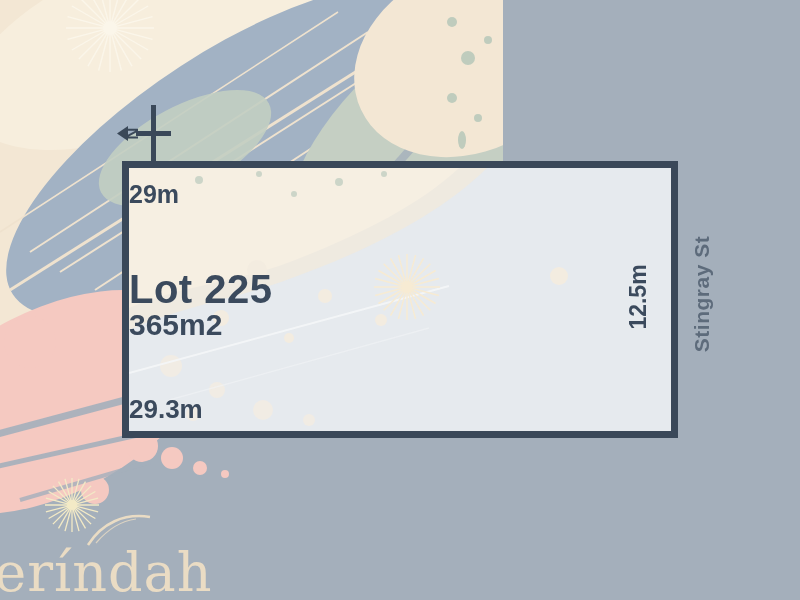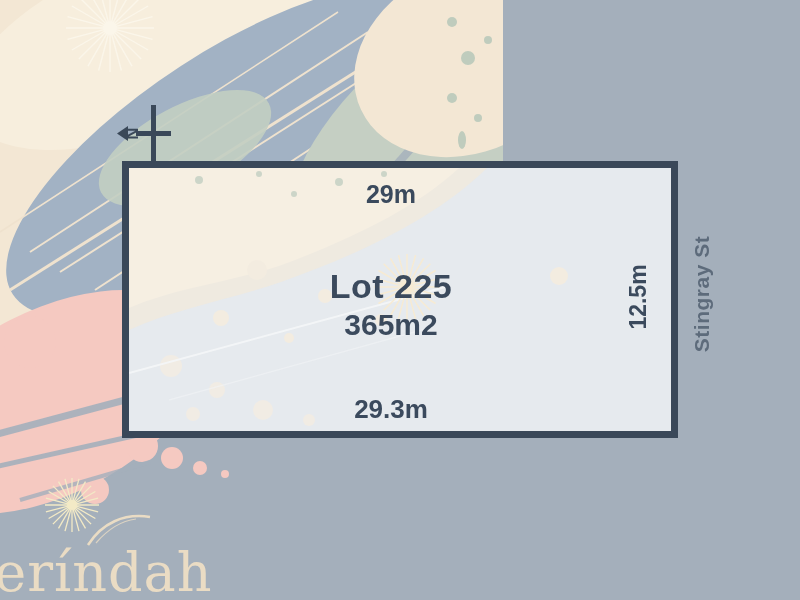--- a/index.html
+++ b/index.html
@@ -8,23 +8,23 @@
     background:#a4afbb;
     font-family:"Liberation Sans",sans-serif;
   }
   .bg-art{position:absolute;left:0;top:0;}
   
   .lot{
     position:absolute;left:122px;top:161px;width:556px;height:277px;
     box-sizing:border-box;border:7px solid #3a4859;background:#e6eaee;
   }
   .lot-deco{position:absolute;left:0;top:0;}
-  .lot-label{position:absolute;left:0;right:18px;text-align:center;color:#3b4a5d;font-weight:700;}
+  .lot-label{position:absolute;left:0;right:18px;color:#3b4a5d;font-weight:700;}
   .dim-top{top:12px;font-size:25px;}
-  .lot-title{top:99px;font-size:34px;letter-spacing:.5px;}
+  .lot-title{top:99px;font-size:40px;letter-spacing:.5px;}
   .lot-area{top:140px;font-size:30px;}
   .dim-bottom{top:226px;font-size:26px;}
   
   .v-label{
     position:absolute;width:100px;height:100px;
     display:flex;align-items:center;justify-content:center;
     transform:rotate(-90deg);white-space:nowrap;font-weight:700;
   }
   .dim-right{left:459px;top:79px;color:#3b4a5d;font-size:23px;}
   .street{left:652px;top:244px;color:#5d6b7b;font-size:21px;letter-spacing:.5px;}

